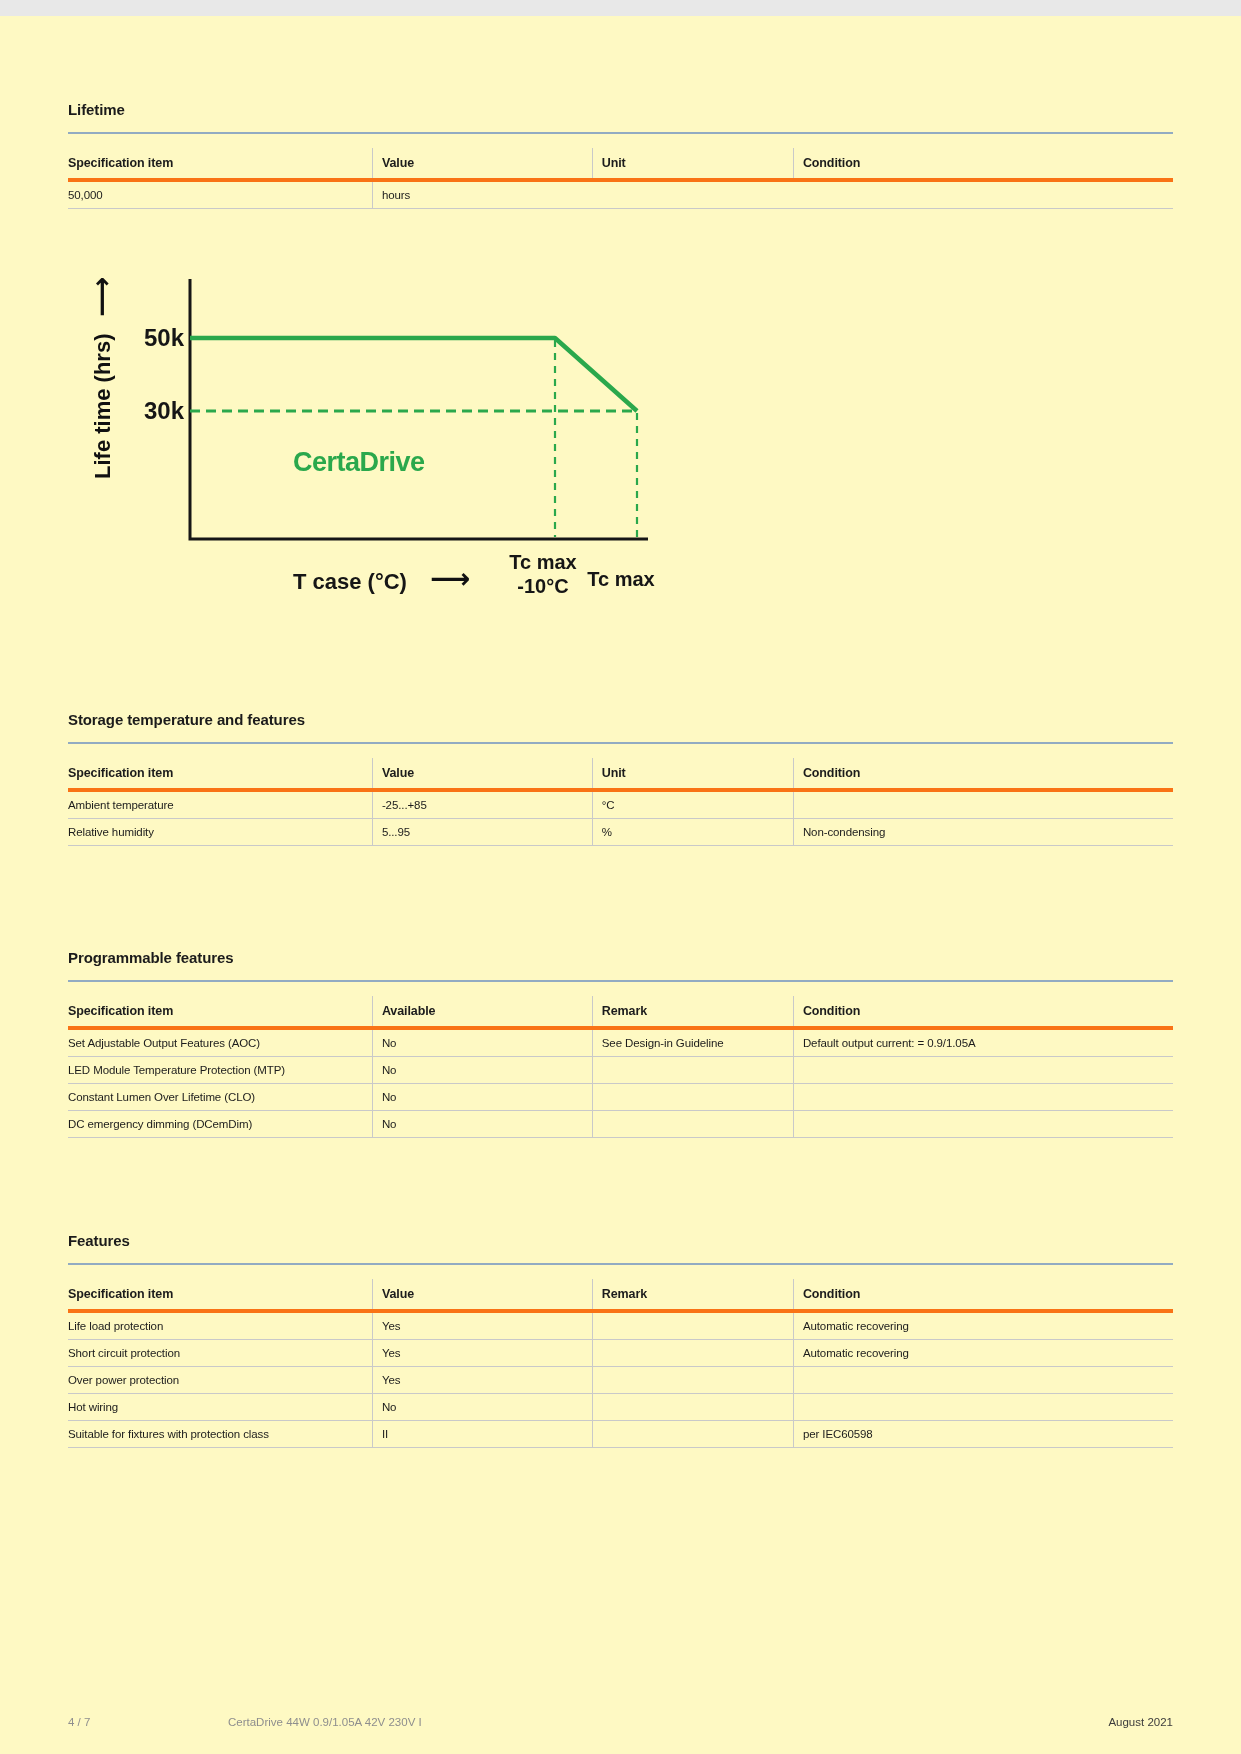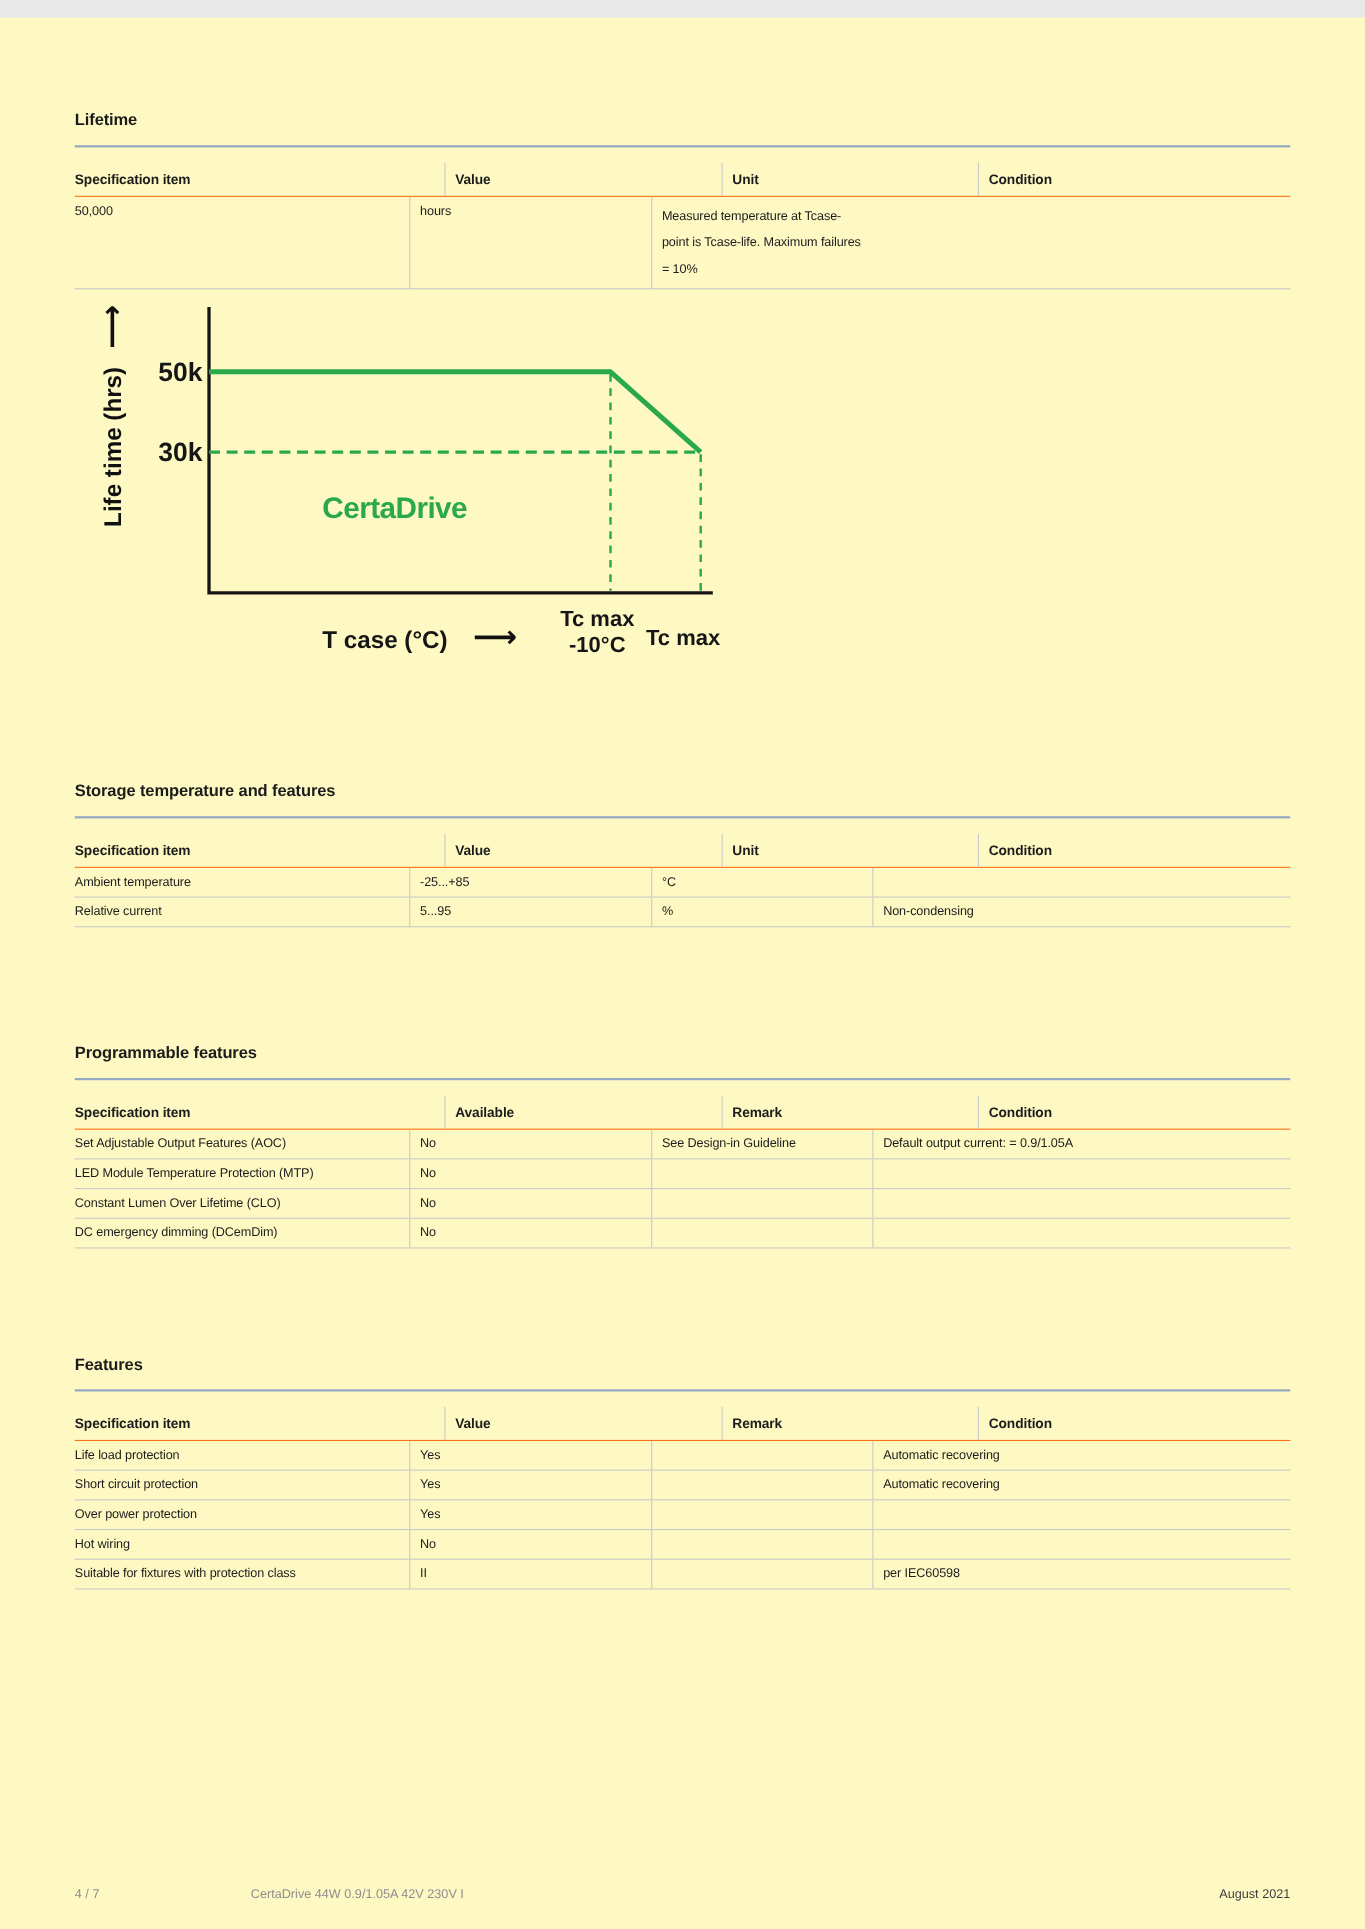--- a/index.html
+++ b/index.html
@@ -18,21 +18,21 @@
     font-size:15px;line-height:20px;font-weight:700;color:#1b1b1b;
     letter-spacing:-0.1px;
   }
   .rule{height:2px;background:var(--section-rule,#92abc2);margin:0 0 14px 0;}
   .spec-table{width:100%;}
   .t-row{
     display:grid;
     grid-template-columns:27.5% 19.9% 18.2% 1fr;
     border-bottom:1px solid #c9c9c9;
   }
-  .t-row.head{border-bottom:1px solid #f97316;gap:32px;}
+  .t-row.head{border-bottom:4px solid #f97316;}
   .t-cell{
     padding:6px 10px 5px 9px;
     font-size:11.5px;line-height:15px;color:#1c1c1c;letter-spacing:-0.1px;
   }
   .t-cell:first-child{padding-left:0;}
   .t-cell + .t-cell{border-left:1px solid #c9c9c9;}
   .head .t-cell{font-size:12.5px;font-weight:700;padding-top:8px;padding-bottom:7px;}
   .t-cell.spaced{line-height:24px;}
 
   
@@ -71,21 +71,20 @@
     <div class="spec-table">
       <div class="t-row head">
         <div class="t-cell">Specification item</div>
         <div class="t-cell">Value</div>
         <div class="t-cell">Unit</div>
         <div class="t-cell">Condition</div>
       </div>
       <div class="t-row">
         <div class="t-cell">50,000</div>
         <div class="t-cell">hours</div>
-        <div class="t-cell spaced">Measured temperature at Tcase-point is Tcase-life. Maximum failures = 10%</div>
       </div>
     </div>
   </div>
 
   <div class="chart">
     <svg width="585" height="345" viewBox="0 0 585 345">
       <g transform="translate(32,215) rotate(-90)">
         <text class="ax-label" x="0" y="0">Life time (hrs)</text>
         <text class="ax-arrow" x="162" y="1">⟶</text>
       </g>
@@ -119,21 +118,21 @@
         <div class="t-cell">Unit</div>
         <div class="t-cell">Condition</div>
       </div>
       <div class="t-row">
         <div class="t-cell">Ambient temperature</div>
         <div class="t-cell">-25...+85</div>
         <div class="t-cell">°C</div>
         <div class="t-cell"></div>
       </div>
       <div class="t-row">
-        <div class="t-cell">Relative current</div>
+        <div class="t-cell">Relative humidity</div>
         <div class="t-cell">5...95</div>
         <div class="t-cell">%</div>
         <div class="t-cell">Non-condensing</div>
       </div>
     </div>
   </div>
 
   <div class="section" style="top:932px;">
     <h2>Programmable features</h2>
     <div class="rule"></div>

